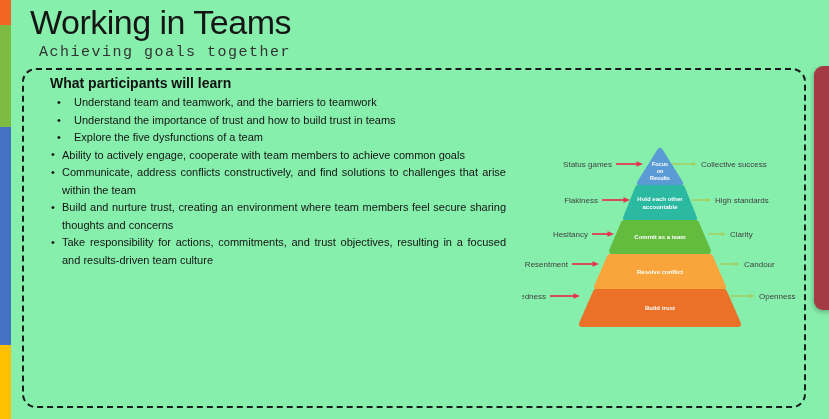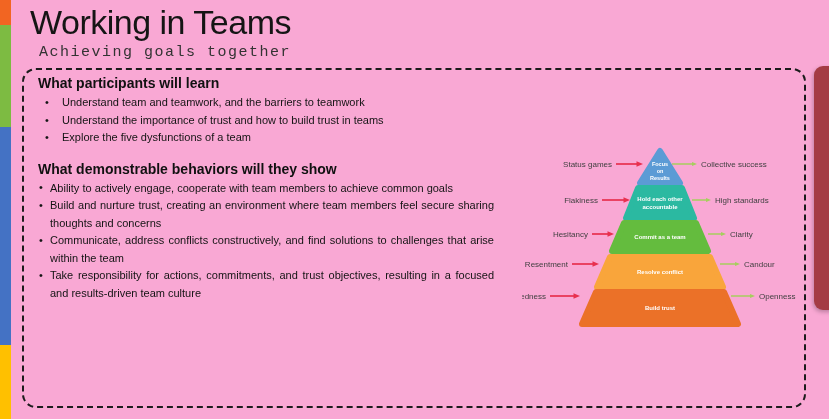--- a/index.html
+++ b/index.html
@@ -1,19 +1,19 @@
 <!DOCTYPE html>
 <html style="--accent-orange: #F26522; --accent-green: #7DBB42; --accent-blue: #4472C4; --accent-yellow: #FFC000; --side-tab-red: #A43B44; --arrow-red: #E8304F; --arrow-green: #A6CE5E;"><head>
 <meta charset="utf-8">
 <style>
   html, body { margin: 0; padding: 0; background: #ffffff; }
   #slide {
     position: relative;
     width: 829px; height: 419px;
-    background: #f9a8d4;
+    background: #86efac;
     overflow: hidden;
     font-family: "Liberation Sans", sans-serif;
     color: #1a1a1a;
     text-decoration: underline;
   }
 
   
   #accent-strip { position: absolute; left: 0; top: 0; width: 11px; height: 419px; }
   #accent-strip .seg { width: 11px; }
   .seg-1 { height: 25px;  background: var(--accent-orange); }
@@ -33,21 +33,21 @@
   }
 
   
   #dashed-box {
     position: absolute; left: 22px; top: 68px; width: 784px; height: 340px;
     border: 2px dashed #1c1c1c; border-radius: 14px;
     box-sizing: border-box;
   }
 
   
-  #content { position: absolute; left: 38px; top: 74px; width: 456px; }
+  #content { position: absolute; left: 50px; top: 74px; width: 456px; }
   .section-heading {
     margin: 0 0 2px 0; font-size: 14px; font-weight: bold; color: #111;
     line-height: 18px;
   }
   .section-heading.second { margin-top: 13px; }
   ul.bullets { list-style: none; margin: 0; padding: 0; text-align: justify; }
   ul.bullets li { position: relative; font-size: 11px; line-height: 17.5px; color: #141414; }
   ul.bullets-1 li { padding-left: 24px; }
   ul.bullets-1 li::before { content: "\2022"; position: absolute; left: 7px; top: 0; }
   ul.bullets-2 li { padding-left: 12px; }
@@ -93,25 +93,24 @@
   <div id="dashed-box"></div>
 
   <div id="content">
     <h2 class="section-heading">What participants will learn</h2>
     <ul class="bullets bullets-1">
         <li>Understand team and teamwork, and the barriers to teamwork</li>
         <li>Understand the importance of trust and how to build trust in teams</li>
         <li>Explore the five dysfunctions of a team</li>
       </ul>
 
-    <h2 class="section-heading second">What demonstrable behaviors will they show</h2>
     <ul class="bullets bullets-2">
         <li>Ability to actively engage, cooperate with team members to achieve common goals</li>
+        <li>Communicate, address conflicts constructively, and find solutions to challenges that arise within the team</li>
         <li>Build and nurture trust, creating an environment where team members feel secure sharing thoughts and concerns</li>
-        <li>Communicate, address conflicts constructively, and find solutions to challenges that arise within the team</li>
         <li>Take responsibility for actions, commitments, and trust objectives, resulting in a focused and results-driven team culture</li>
       </ul>
   </div>
 
   <svg id="pyramid" viewBox="0 0 300 200" xmlns="http://www.w3.org/2000/svg">
 
     <polygon class="level-poly" points="138,19 158,51 118,51" fill="#5B9BD5" stroke="#5B9BD5"></polygon>
     <polygon class="level-poly" points="116,56 160,56 172,86 104,86" fill="#2BB9A1" stroke="#2BB9A1"></polygon>
     <polygon class="level-poly" points="102,91 174,91 186,119 90,119" fill="#64BC3E" stroke="#64BC3E"></polygon>
     <polygon class="level-poly" points="88,125 188,125 201,155 75,155" fill="#F9A53B" stroke="#F9A53B"></polygon>

